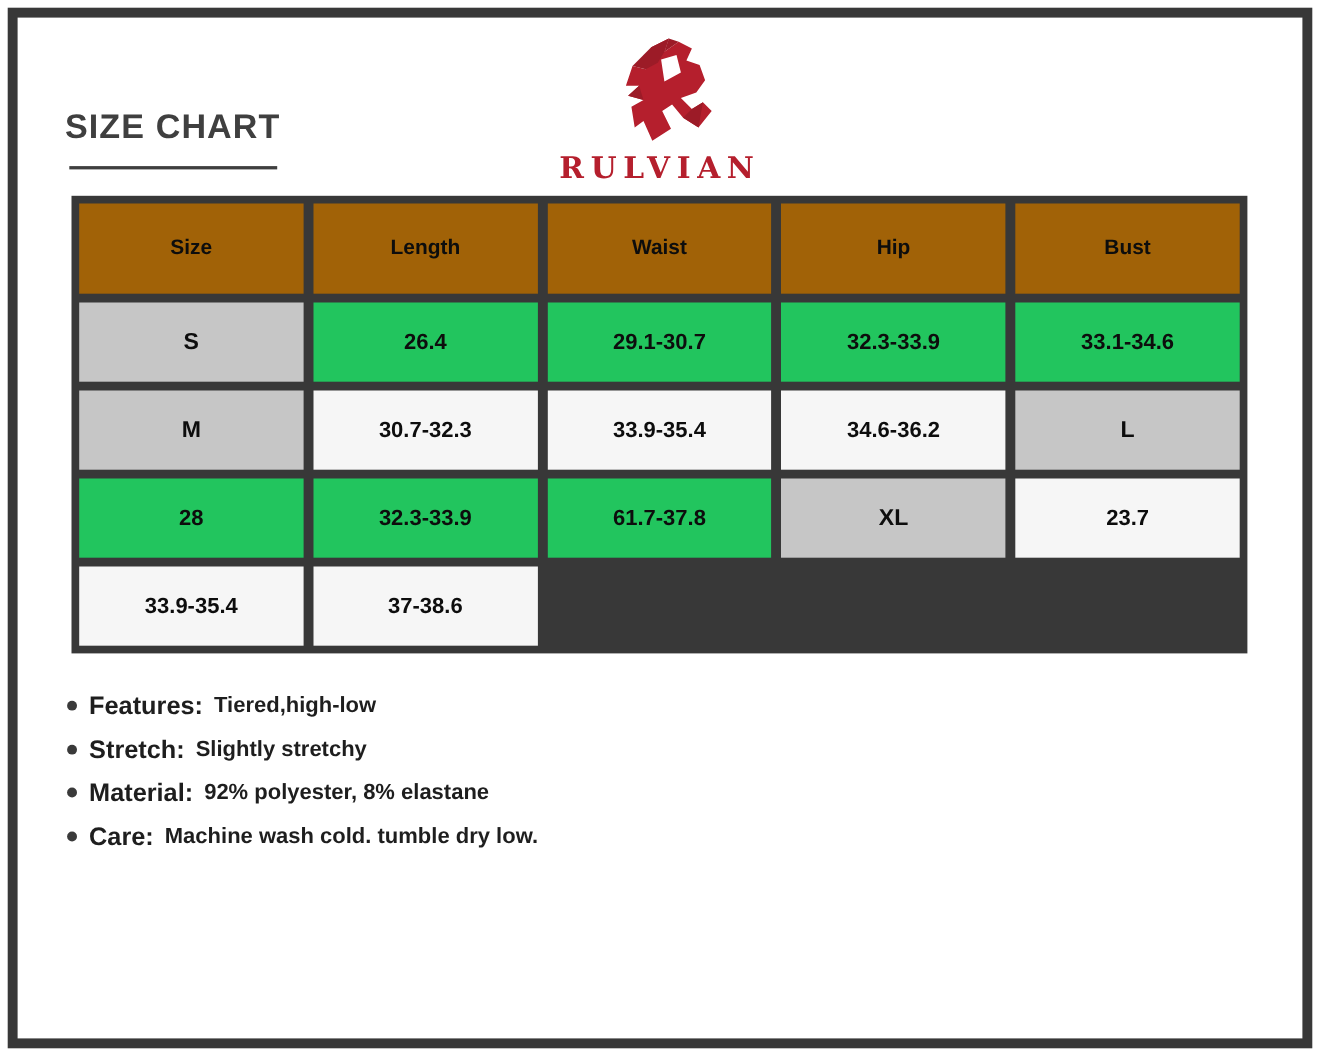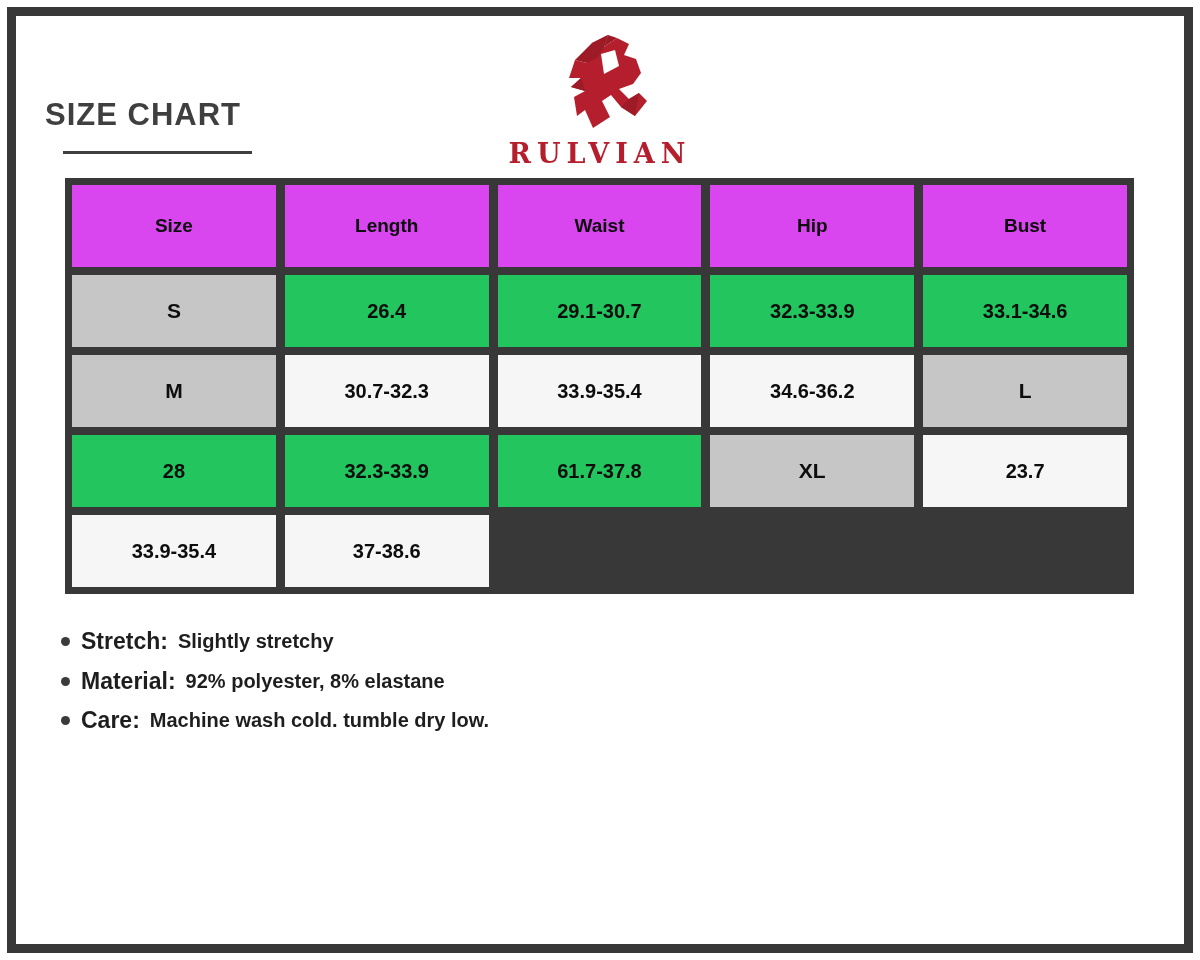--- a/index.html
+++ b/index.html
@@ -13,21 +13,21 @@
   .frame {
     position: absolute;
     left: 7px; top: 7px; right: 7px; bottom: 7px;
     border: 9px solid #383838;
     background: #ffffff;
     box-sizing: border-box;
   }
   
   .title {
     position: absolute;
-    left: 45px; top: 97px;
+    left: 59px; top: 97px;
     font-size: 31px;
     font-weight: bold;
     letter-spacing: 1px;
     color: #3f3f3f;
   }
   .title-underline {
     position: absolute;
     left: 63px; top: 151px;
     width: 189px; height: 3px;
     background: #3f3f3f;
@@ -62,21 +62,21 @@
     gap: 8px 9px;
   }
   .cell {
     display: flex;
     align-items: center;
     justify-content: center;
     color: #0d0d0d;
     font-weight: bold;
     background: #ffffff;
   }
-  .cell.head { background: #d946ef; font-size: 19px; }
+  .cell.head { background: #a16207; font-size: 19px; }
   .cell.sizecol { background: #c6c6c6; font-size: 21px; }
   .cell.val { font-size: 20px; background: #22c55e; }
   .cell.val.alt { background: #f6f6f6; }
   
   .details {
     position: absolute;
     left: 61px; top: 622px;
   }
   .detail-item {
     display: flex;
@@ -152,20 +152,25 @@
 
   <div class="cell sizecol">XL</div>
   <div class="cell val alt">23.7</div>
   <div class="cell val alt">33.9-35.4</div>
   <div class="cell val alt">37-38.6</div>
 </div>
 
 <div class="details">
   <div class="detail-item">
     <span class="bullet-dot"></span>
+    <span class="detail-label">Features:</span>
+    <span class="detail-value">Tiered,high-low</span>
+  </div>
+  <div class="detail-item">
+    <span class="bullet-dot"></span>
     <span class="detail-label">Stretch:</span>
     <span class="detail-value">Slightly stretchy</span>
   </div>
   <div class="detail-item">
     <span class="bullet-dot"></span>
     <span class="detail-label">Material:</span>
     <span class="detail-value">92% polyester, 8% elastane</span>
   </div>
   <div class="detail-item">
     <span class="bullet-dot"></span>

